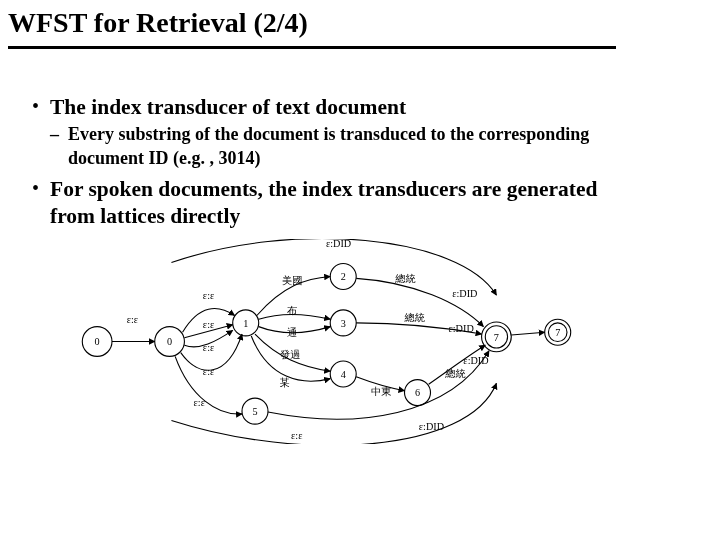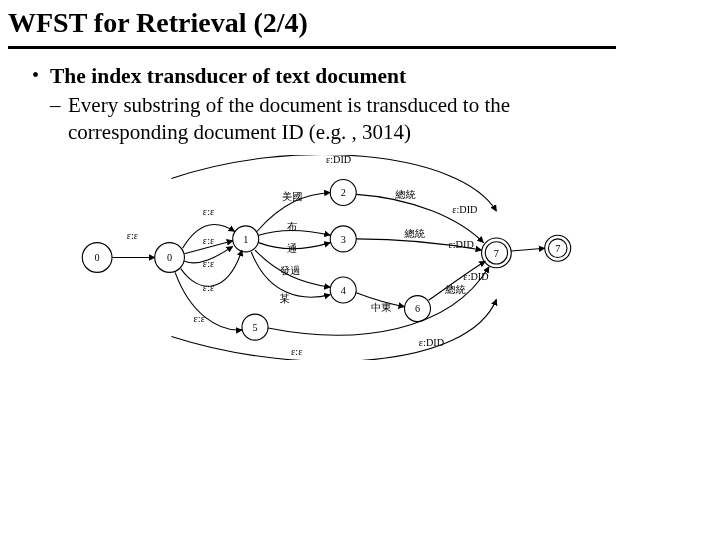--- a/index.html
+++ b/index.html
@@ -2,46 +2,49 @@
 <html><head>
 <meta charset="utf-8">
 <style>
   * { box-sizing: border-box; margin: 0; padding: 0; }
   html, body { width: 720px; height: 540px; background: #ffffff; font-family: "Times New Roman", Times, serif; color: #000; }
   .slide { width: 624px; height: 540px; padding: 6px 0 0 0; position: relative; }
   .title-wrap { padding: 0 8px; }
   .title { font-size: 28px; font-weight: bold; line-height: 1.2; padding-bottom: 4px; }
   .title-rule { border: 0; border-top: 3px solid #000; margin-top: 2px; }
   .content { padding: 14px 16px 0 32px; font-size: 21.5px; line-height: 1.28; }
-  ul.level1 { list-style: none; }
+  ul.level1 { list-style: none; margin-top: 31px; }
   ul.level1 > li { position: relative; padding-left: 18px; margin-bottom: 6px; }
   ul.level1 > li::before { content: "•"; position: absolute; left: 0; top: 0; font-size: 20px; line-height: 1.28; }
   ul.level1 > li > .b1 { font-weight: bold; }
   ul.level2 { list-style: none; margin-top: 2px; }
-  ul.level2 > li { position: relative; padding-left: 18px; font-size: 21px; font-weight: normal; line-height: 1.3; }
+  ul.level2 > li { position: relative; padding-left: 18px; font-size: 18px; font-weight: bold; line-height: 1.3; }
   ul.level2 > li::before { content: "–"; position: absolute; left: 0; top: 0; }
   .diagram { margin-top: 8px; text-align: center; }
   .diagram svg { display: inline-block; }
 </style>
 </head>
 <body>
 
 <div class="slide">
   <div class="title-wrap">
     <div class="title">WFST for Retrieval (2/4)</div>
     <hr class="title-rule">
   </div>
 
   <div class="content">
     <ul class="level1">
       <li>
         <span class="b1">The index transducer of text document</span>
         <ul class="level2">
           <li>Every substring of the document is transduced to the corresponding document ID (e.g. , 3014)</li>
         </ul>
+      </li>
+      <li>
+        <span class="b1">For spoken documents, the index transducers are generated from lattices directly</span>
       </li>
     </ul>
 
     <div class="diagram">
       <svg viewBox="0 0 560 220" width="520" height="205">
         <defs>
           <marker id="ah" viewBox="0 0 10 10" refX="9" refY="5" markerWidth="6" markerHeight="6" orient="auto">
             <path d="M0,0 L10,5 L0,10 z" fill="#000"></path>
           </marker>
         </defs>

